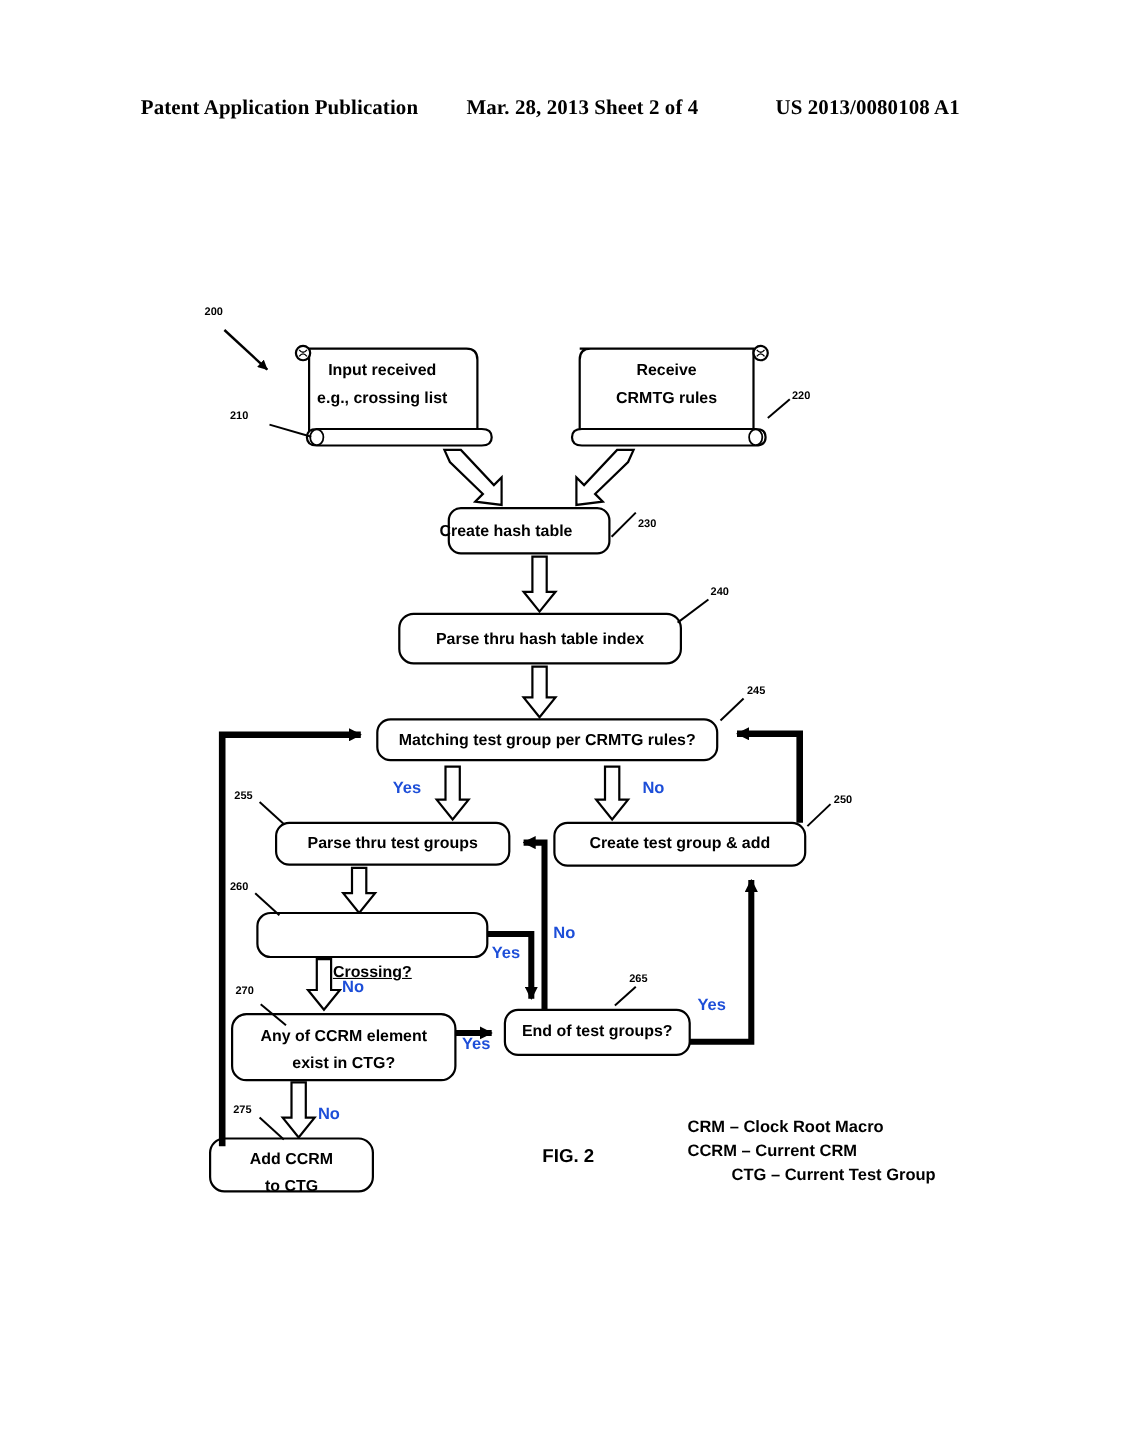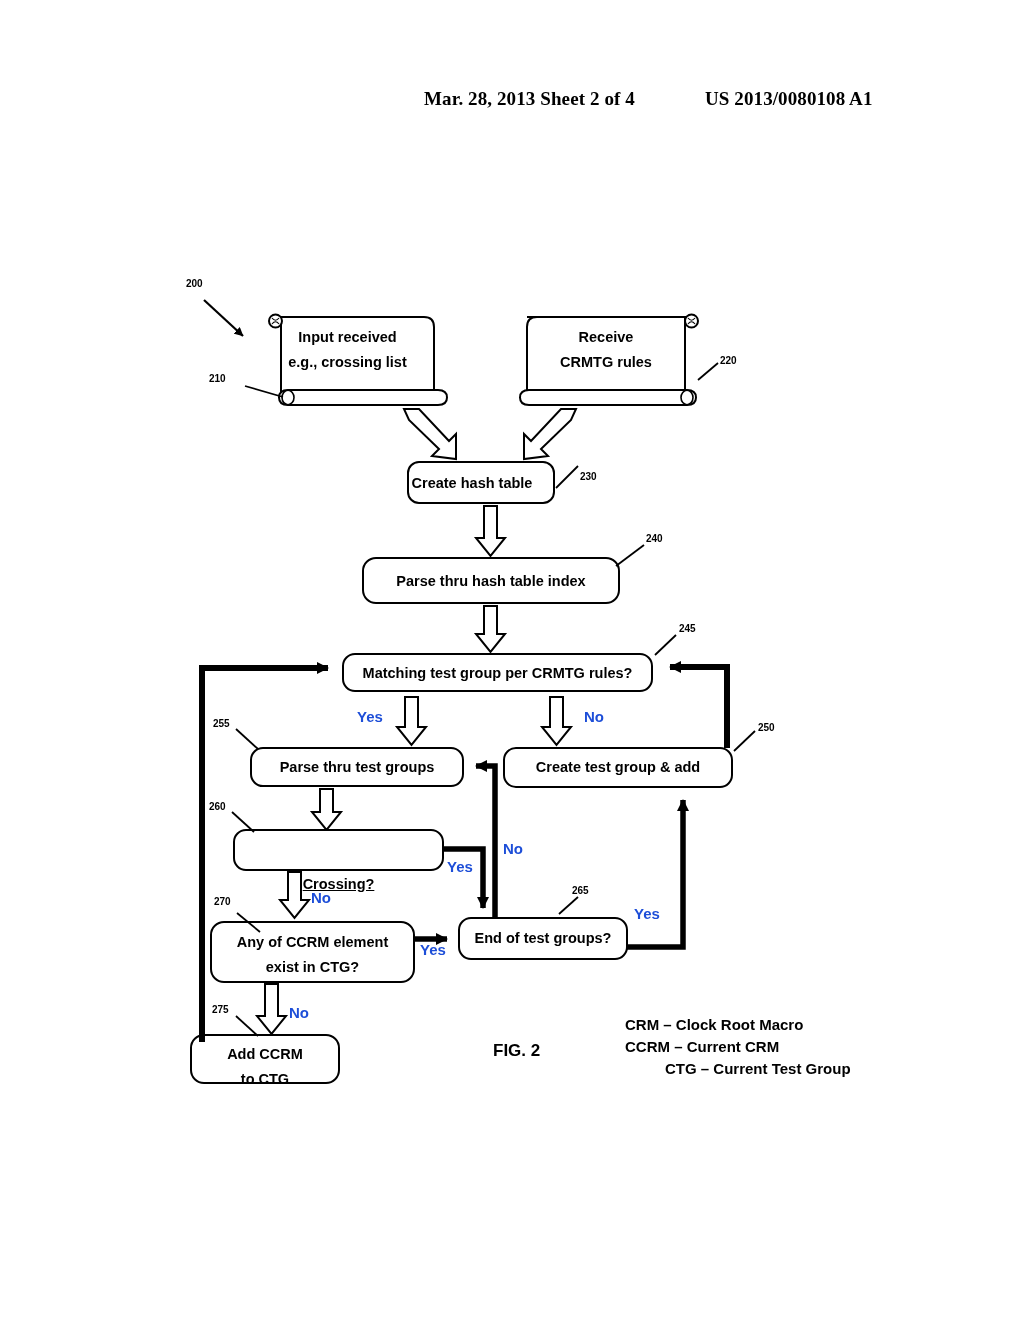--- a/index.html
+++ b/index.html
@@ -91,20 +91,21 @@
     font-weight: bold;
     font-size: 15px;
     color: #000;
     white-space: nowrap;
   }
 </style>
 </head>
 <body>
 
 <div id="page-header">
+  <span class="hdr-left">Patent Application Publication</span>
   <span class="hdr-mid">Mar. 28, 2013  Sheet 2 of 4</span>
   <span class="hdr-right">US 2013/0080108 A1</span>
 </div>
 
 <div id="figure">
 
   <svg id="figure-svg" viewBox="0 0 1024 1320" xmlns="http://www.w3.org/2000/svg">
 
     <defs>
       <marker id="solidArrowR" markerWidth="10" markerHeight="10" refX="9" refY="5" orient="auto" markerUnits="userSpaceOnUse">
@@ -282,21 +283,21 @@
   <div class="node-text" style="left:281px; top:325px; width:133px;">
     <div>Input received</div>
     <div>e.g., crossing list</div>
   </div>
 
   <div class="node-text" style="left:527px; top:325px; width:158px;">
     <div>Receive</div>
     <div>CRMTG rules</div>
   </div>
 
-  <div class="node-text" style="left:408px; top:471px; width:128px;">
+  <div class="node-text" style="left:396px; top:471px; width:128px;">
     <div>Create hash table</div>
   </div>
 
   <div class="node-text" style="left:363px; top:569px; width:256px;">
     <div>Parse thru hash table index</div>
   </div>
 
   <div class="node-text" style="left:343px; top:661px; width:309px;">
     <div>Matching test group per CRMTG rules?</div>
   </div>

